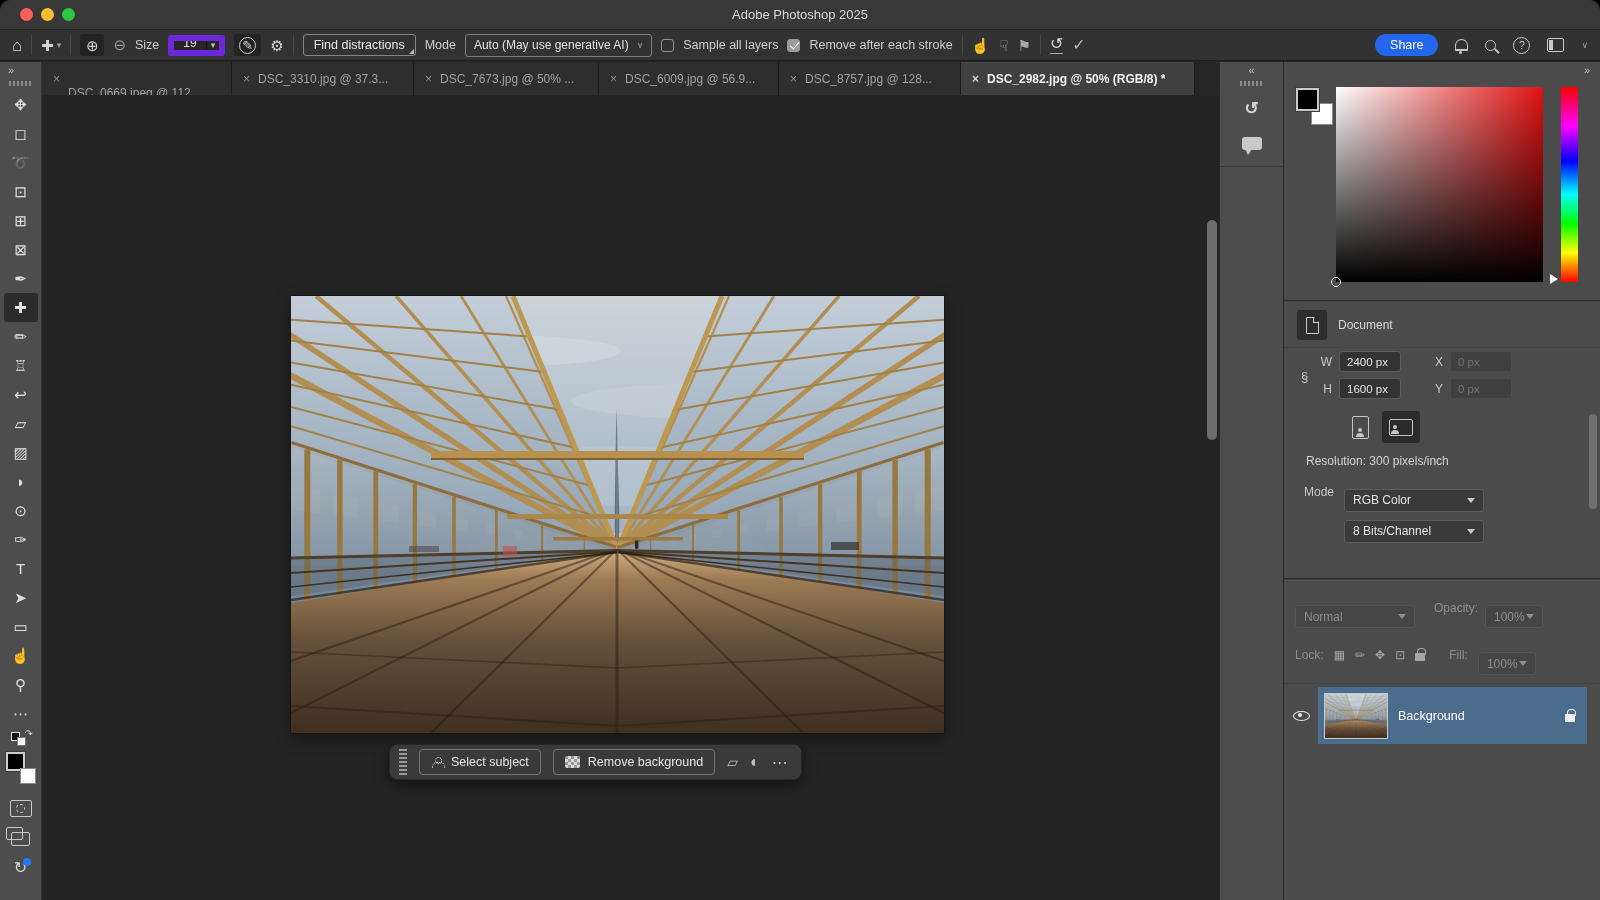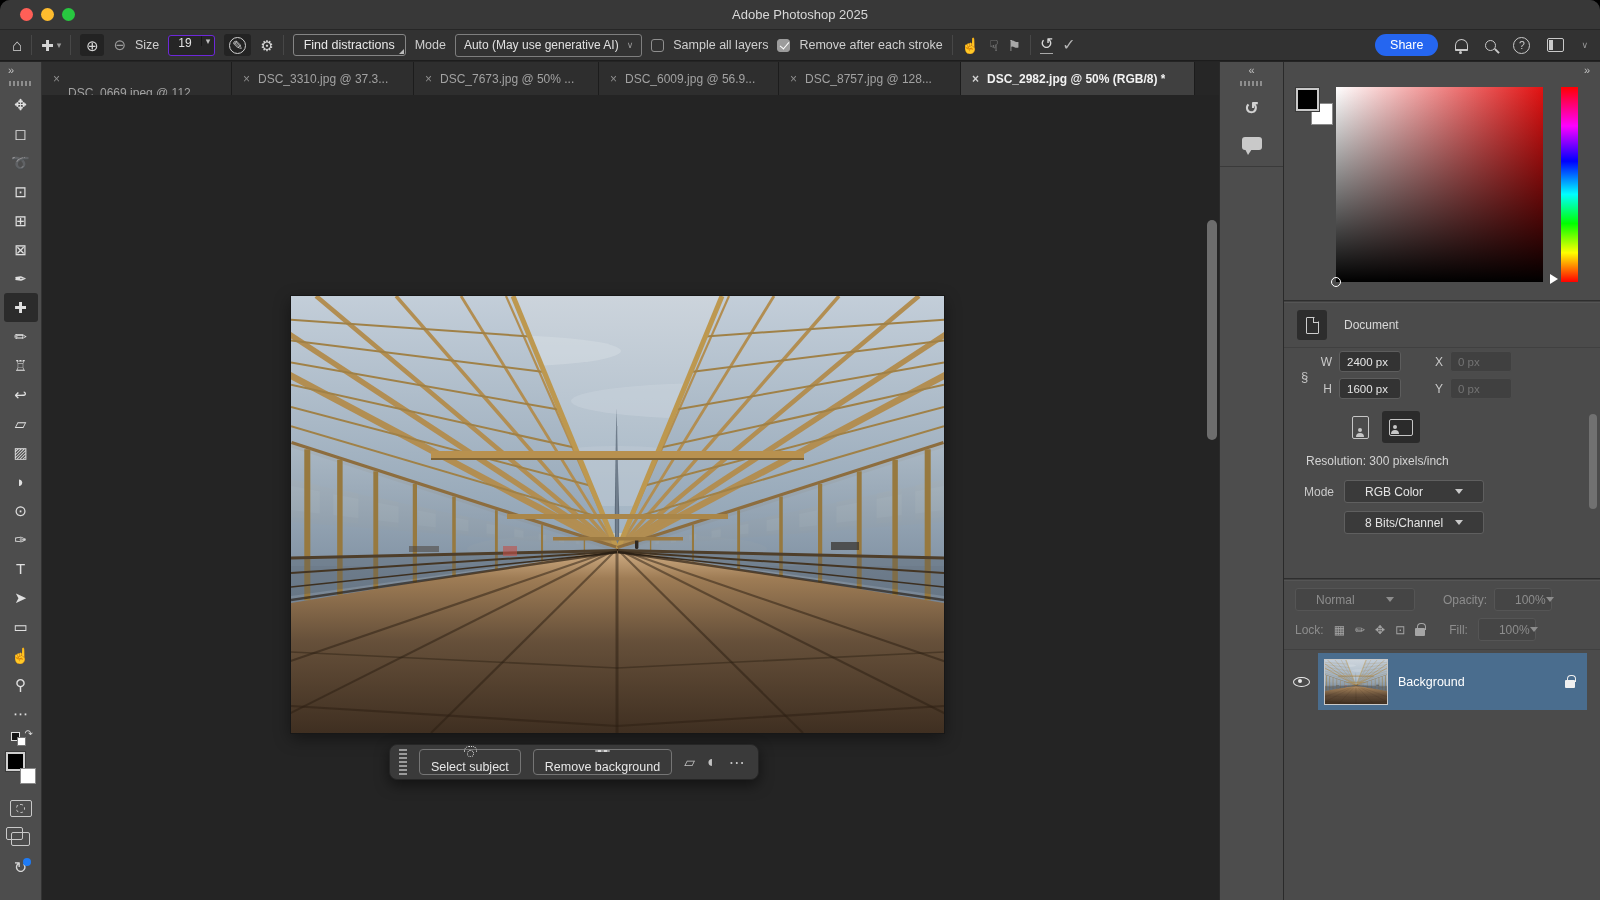--- a/index.html
+++ b/index.html
@@ -11,21 +11,21 @@
   .lights{position:absolute;left:20px;top:8px;display:flex;gap:8px;}
   .light{width:13px;height:13px;border-radius:50%;}
   .win-title{font-size:13px;color:#d8d8d8;}
 
   
   .optionsbar{height:31px;background:#323232;border-bottom:1px solid #1d1d1d;display:flex;align-items:center;padding:0 12px;gap:9px;font-size:12.5px;color:#cfcfcf;white-space:nowrap;}
   .vdiv{width:1px;height:20px;background:#474747;flex:0 0 auto;}
   .ob-icon{color:#d6d6d6;font-size:15px;line-height:1;}
   .ob-btn-dark{background:#232323;border-radius:3px;padding:2px 5px;display:flex;align-items:center;justify-content:center;min-width:24px;height:22px;}
   .caret{font-size:9px;color:#9a9a9a;}
-  .sizebox{display:flex;align-items:flex-start;background:#262626;border:1px solid #6d28d9;border-radius:3px;height:21px;overflow:hidden;}
+  .sizebox{display:flex;align-items:flex-end;background:#262626;border:6px solid #6d28d9;border-radius:3px;height:21px;overflow:hidden;}
   .sizebox .val{padding:0 9px;display:flex;align-items:center;font-size:12px;color:#e3e3e3;}
   .sizebox .sb-caret{border-left:1px solid #161616;display:flex;align-items:center;padding:0 4px;font-size:9px;color:#bdbdbd;}
   .raised-btn{border:1px solid #858585;border-radius:3px;padding:3px 10px;color:#e8e8e8;font-size:12.5px;position:relative;background:transparent;}
   .raised-btn .corner{position:absolute;right:1px;bottom:1px;width:0;height:0;border-left:5px solid transparent;border-bottom:5px solid #bdbdbd;}
   .select-pill{border:1px solid #7e7e7e;border-radius:3px;height:23px;display:flex;align-items:center;gap:8px;padding:0 8px;font-size:12px;color:#e0e0e0;}
   .cb{width:13px;height:13px;border:1px solid #8f8f8f;border-radius:3px;flex:0 0 auto;}
   .cb.checked{background:#9c9c9c;border-color:#9c9c9c;position:relative;}
   .cb.checked::after{content:"";position:absolute;left:3.5px;top:0.5px;width:4px;height:8px;border:solid #fff;border-width:0 1.8px 1.8px 0;transform:rotate(40deg);}
   .underlined{border-bottom:1.5px solid #a8a8a8;padding-bottom:1px;}
   .ob-right{margin-left:auto;display:flex;align-items:center;gap:17px;}
@@ -69,21 +69,21 @@
   .tab.active{background:#404040;color:#f2f2f2;font-weight:bold;}
   .tab.active .x{color:#d2d2d2;}
   .canvas-area{flex:1;position:relative;background:#242424;overflow:hidden;}
   .doc{position:absolute;left:249px;top:201px;width:653px;height:437px;box-shadow:0 0 0 1px #171717,0 5px 16px rgba(0,0,0,.45);background:#55606b;}
   .doc svg{display:block;}
   .vscroll{position:absolute;right:2px;top:125px;width:10px;height:220px;border-radius:5px;background:#6d6d6d;}
 
   
   .taskbar{position:absolute;left:347px;top:649px;height:36px;background:#3a3a3a;border:1px solid #262626;border-radius:8px;box-shadow:0 5px 14px rgba(0,0,0,.5);display:flex;align-items:center;gap:12px;padding:0 13px 0 9px;}
   .grip-v{width:8px;height:26px;background:repeating-linear-gradient(180deg,#9a9a9a 0 2px,transparent 2px 4px);}
-  .tb-btn{height:26px;border:1px solid #757575;border-radius:4px;background:transparent;display:flex;align-items:center;gap:8px;padding:0 11px;font-size:12.5px;color:#e6e6e6;flex-direction:column;}
+  .tb-btn{height:26px;border:1px solid #757575;border-radius:4px;background:transparent;display:flex;align-items:center;gap:8px;padding:0 11px;font-size:12.5px;color:#e6e6e6;}
   .person-ico{position:relative;width:12px;height:11px;display:inline-block;}
   .person-ico::before{content:"";position:absolute;left:3.5px;top:0;width:5px;height:5px;border-radius:50%;border:1px dotted #d9d9d9;}
   .person-ico::after{content:"";position:absolute;left:0.5px;bottom:0;width:11px;height:5px;border-radius:5px 5px 0 0;border:1px dotted #d9d9d9;border-bottom:none;}
   .checker-ico{width:15px;height:12px;border-radius:2px;background-color:#9a9a9a;background-image:linear-gradient(45deg,#d9d9d9 25%,transparent 25%,transparent 75%,#d9d9d9 75%),linear-gradient(45deg,#d9d9d9 25%,transparent 25%,transparent 75%,#d9d9d9 75%);background-size:6px 6px;background-position:0 0,3px 3px;}
   .tb-ico{color:#c3c3c3;font-size:14px;}
 
   
   .rail{width:64px;background:#4d4d4d;border-left:1px solid #2a2a2a;display:flex;flex-direction:column;align-items:center;flex:0 0 auto;}
   .rail-head{height:16px;display:flex;align-items:center;color:#c2c2c2;font-size:11px;}
   .rail-divider{width:100%;height:1px;background:#3a3a3a;margin-top:16px;}
@@ -106,21 +106,21 @@
   .color-body{height:222px;position:relative;}
   .fgbg{position:absolute;left:12px;top:10px;width:40px;height:40px;}
   .fgbg .f{position:absolute;left:0;top:0;width:23px;height:23px;background:#000;border:2px solid #c9c9c9;outline:1px solid #3a3a3a;z-index:2;}
   .fgbg .b{position:absolute;left:15px;top:15px;width:22px;height:22px;background:#fff;border:1px solid #8a8a8a;}
   .satval{position:absolute;left:52px;top:9px;width:207px;height:195px;background:linear-gradient(to bottom,rgba(0,0,0,0),#000),linear-gradient(to right,#fff,#e21212);}
   .sv-cursor{position:absolute;left:-5px;bottom:-5px;width:10px;height:10px;border:1.6px solid #fff;border-radius:50%;}
   .huebar{position:absolute;left:277px;top:9px;width:17px;height:195px;background:linear-gradient(to bottom,#ff0000,#ff00ff 20%,#0000ff 38%,#00ffff 55%,#00ff00 70%,#ffff00 85%,#ff0000);}
   .hue-cursor{position:absolute;left:266px;top:196px;width:0;height:0;border-top:5px solid transparent;border-bottom:5px solid transparent;border-left:8px solid #fff;}
 
   
-  .doc-row{display:flex;align-items:center;gap:17px;padding:7px 15px 7px 13px;border-bottom:1px solid #404040;}
+  .doc-row{display:flex;align-items:center;gap:11px;padding:7px 15px 7px 13px;border-bottom:1px solid #404040;}
   .page-btn{width:30px;height:30px;background:#2d2d2d;border-radius:3px;display:flex;align-items:center;justify-content:center;}
   .page-ico{width:13px;height:17px;border:1.4px solid #cdcdcd;border-radius:1px;position:relative;background:#2d2d2d;}
   .page-ico::after{content:"";position:absolute;right:-1px;top:-1px;border-left:5px solid transparent;border-top:5px solid #2d2d2d;box-shadow:-1px 1px 0 #cdcdcd;}
   .canvas-hdr{display:flex;align-items:center;gap:8px;padding:10px 0 5px 12px;font-weight:bold;color:#ececec;font-size:12.5px;}
   .caret-down{width:0;height:0;border-left:4px solid transparent;border-right:4px solid transparent;border-top:5px solid #c9c9c9;}
   .dims{position:relative;padding-left:36px;}
   .chain{position:absolute;left:17px;top:21px;color:#c6c6c6;font-size:13px;}
   .dim-row{display:flex;align-items:center;gap:7px;height:27px;}
   .dim-label{width:12px;text-align:right;color:#c9c9c9;font-size:12px;}
   .pfield{width:62px;height:21px;background:#333;border:1px solid #5d5d5d;border-radius:3px;display:flex;align-items:center;padding-left:7px;font-size:11.5px;color:#e6e6e6;}
@@ -130,30 +130,30 @@
   .orient{position:relative;display:flex;align-items:center;justify-content:center;border-radius:3px;}
   .orient.portrait{width:28px;height:32px;}
   .orient.landscape{width:38px;height:32px;background:#2b2b2b;}
   .frame-p{width:17px;height:23px;border:1.5px solid #c6c6c6;border-radius:2px;position:relative;}
   .frame-l{width:24px;height:17px;border:1.5px solid #c6c6c6;border-radius:2px;position:relative;}
   .mini-head{position:absolute;left:3px;bottom:6px;width:4px;height:4px;border-radius:50%;background:#c6c6c6;}
   .mini-body{position:absolute;left:1px;bottom:1px;width:8px;height:4px;border-radius:4px 4px 0 0;background:#c6c6c6;}
   .res-row{margin:11px 0 0 22px;color:#d4d4d4;font-size:12px;}
   .mode-row{display:flex;align-items:center;gap:10px;margin-top:11px;padding-left:16px;height:25px;}
   .mode-label{width:34px;text-align:right;color:#c9c9c9;}
-  .pselect{width:140px;height:23px;background:#3a3a3a;border:1px solid #5f5f5f;border-radius:3px;display:flex;align-items:center;justify-content:space-between;padding:0 20px;font-size:12px;color:#e4e4e4;}
+  .pselect{width:140px;height:23px;background:#3a3a3a;border:1px solid #5f5f5f;border-radius:3px;display:flex;align-items:center;justify-content:space-between;padding:0 8px;font-size:12px;color:#e4e4e4;margin-top:17px;}
   .bits-row{margin-top:6px;padding-left:60px;height:25px;display:flex;align-items:center;}
   .panel-scroll{position:absolute;right:3px;top:352px;width:8px;height:95px;border-radius:4px;background:#717171;}
   .panel-spacer{height:43px;}
 
   
   .blend-row{display:flex;align-items:center;gap:7px;padding:7px 10px 6px 11px;}
   .pselect.dis{color:#8d8d8d;border-color:#555;background:#454545;}
   .blend-sel{width:120px;}
-  .op-label{color:#8d8d8d;margin-left:21px;}
+  .op-label{color:#8d8d8d;margin-left:12px;}
   .op-field{width:58px;}
   .lock-row{display:flex;align-items:center;gap:10px;padding:1px 10px 8px 11px;border-bottom:1px solid #404040;color:#8d8d8d;}
   .lk{font-size:12px;color:#a5a5a5;line-height:1;}
   .css-lock{position:relative;width:10px;height:8px;background:#a5a5a5;border-radius:1px;display:inline-block;margin-top:4px;}
   .css-lock::before{content:"";position:absolute;left:1.5px;top:-5px;width:7px;height:6px;border:1.6px solid #a5a5a5;border-bottom:none;border-radius:4px 4px 0 0;}
   .css-lock.white{background:#f0f0f0;}
   .css-lock.white::before{border-color:#f0f0f0;}
   .layer-row{display:flex;align-items:stretch;height:57px;margin-top:3px;}
   .eye-col{width:34px;display:flex;align-items:center;justify-content:center;}
   .css-eye{width:17px;height:10px;border:1.6px solid #e8e8e8;border-radius:50%;position:relative;}

